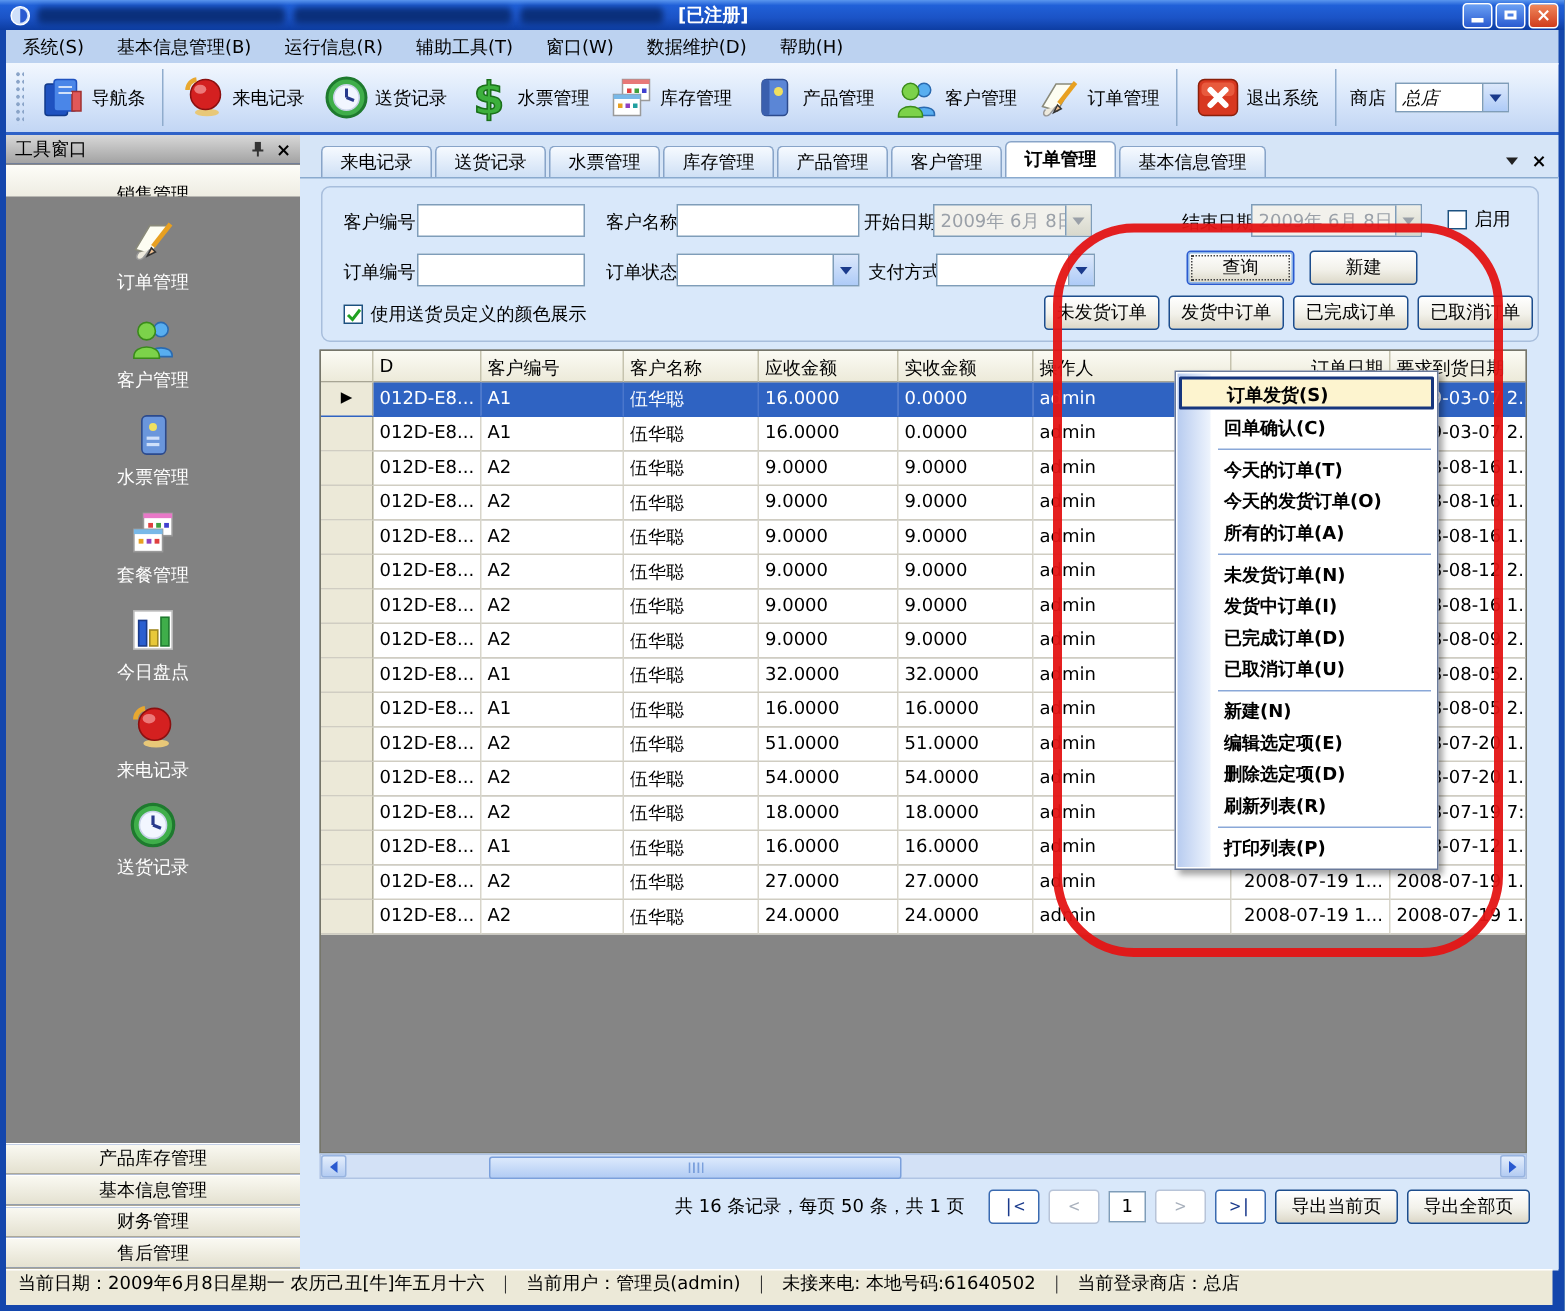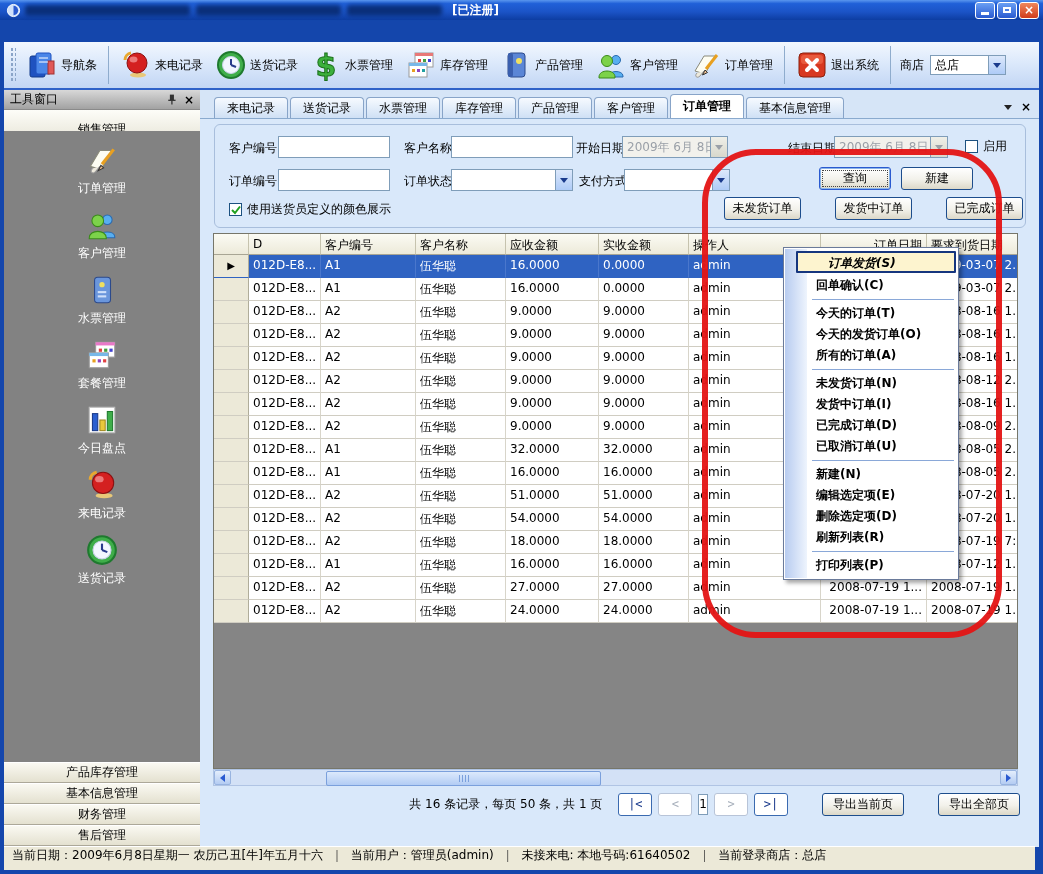--- a/index.html
+++ b/index.html
@@ -71,21 +71,21 @@
   .tab.active{height:23px;line-height:23px;background:#fff;font-weight:bold;}
   .tab-ctrl{top:100px;width:16px;height:14px;display:flex;align-items:center;justify-content:center;cursor:pointer;}
   .page{left:200px;top:118px;width:839px;height:728px;background:#d9e8fa;border-top:1px solid #8aaace;}
 
   
   .filterbox{left:214px;top:124px;width:812px;height:104px;border:1px solid #a8bedc;border-radius:6px;box-sizing:border-box;}
   .flabel{position:absolute;white-space:nowrap;}
   .finput{position:absolute;height:22px;background:#fff;border:1px solid #7f9db9;box-sizing:border-box;}
   .fcombo{position:absolute;height:22px;}
   .xpbtn{background:linear-gradient(180deg,#ffffff,#f2f1ea 55%,#dcd8c8);border:1px solid #1d4d8c;border-radius:3px;
-    display:flex;align-items:center;justify-content:center;box-sizing:border-box;cursor:pointer;white-space:nowrap;margin-left:28px;}
+    display:flex;align-items:center;justify-content:center;box-sizing:border-box;cursor:pointer;white-space:nowrap;}
   .xpbtn.focus{border-color:#2a5ad0;box-shadow:0 0 0 1px #8ab4e8 inset;outline:1px dotted #444;outline-offset:-4px;}
   .chk{display:flex;align-items:center;gap:5px;position:absolute;}
   .chkbox{width:13px;height:13px;background:#fff;border:1px solid #1c5180;box-sizing:border-box;
     display:flex;align-items:center;justify-content:center;}
   .statusbtns{position:absolute;display:flex;gap:6px;}
 
   
   .grid{left:213px;top:233px;width:805px;height:536px;background:#858585;border:1px solid #76766a;box-sizing:border-box;overflow:hidden;}
   .grid-head{display:flex;height:21px;background:linear-gradient(180deg,#fbfbf4,#ece9d8);}
   .grid-head .cell{border-right:1px solid #c6c3ae;border-bottom:1px solid #a8a594;}
@@ -123,22 +123,22 @@
   .statusbar{left:4px;top:846px;width:1031px;height:24px;background:#ece9d8;border-top:1px solid #fff;
     display:flex;align-items:flex-start;gap:8px;padding:0 8px;box-sizing:border-box;white-space:nowrap;}
   .sb-div{color:#333;}
 
   
   .ctxmenu{left:783px;top:247px;width:176px;background:#fff;border:1px solid #6a7a9a;
     box-shadow:3px 3px 4px rgba(0,0,0,.35);z-index:40;padding:2px 0 3px 0;box-sizing:border-box;}
   .ctxmenu .strip{position:absolute;left:1px;top:1px;bottom:1px;width:22px;
     background:linear-gradient(90deg,#b8ccf0,#eef4fd);}
   .mi{position:relative;height:21px;line-height:21px;padding-left:32px;font-weight:bold;white-space:nowrap;cursor:pointer;}
-  .mi.highlighted{height:22px;line-height:20px;margin:1px 2px 2px 12px;padding-left:30px;background:#fdf4cf;
-    border:2px solid #16367e;box-sizing:border-box;border-radius:1px;font-style:italic;}
+  .mi.highlighted{height:22px;line-height:20px;margin:1px 2px 2px 2px;padding-left:30px;background:#fdf4cf;
+    border:2px solid #16367e;box-sizing:border-box;border-radius:1px;}
   .msep{position:relative;height:7px;}
   .msep i{position:absolute;left:28px;right:4px;top:3px;height:1px;background:#8aa8d8;display:block;}
 
   
   .red-circle{left:702px;top:149px;width:288px;height:477px;border:6px solid #e41414;border-radius:54px;
     z-index:60;pointer-events:none;opacity:.95;}
 </style>
 </head>
 <body>
 
@@ -159,20 +159,30 @@
       <span class="wbtn">
           <i class="glyph-min"></i>
         </span>
       <span class="wbtn">
           <i class="glyph-restore"></i>
         </span>
       <span class="wbtn close">×</span>
     </span>
   </div>
 
+  <div class="abs menubar">
+
+  <span class="menu-item">系统(S)</span>
+      <span class="menu-item">基本信息管理(B)</span>
+      <span class="menu-item">运行信息(R)</span>
+      <span class="menu-item">辅助工具(T)</span>
+      <span class="menu-item">窗口(W)</span>
+      <span class="menu-item">数据维护(D)</span>
+      <span class="menu-item">帮助(H)</span>
+    </div>
 
   <div class="abs toolbar">
     <span class="tb-grip"></span>
     <span style="display:flex;align-items:center;">
 
     <span class="tb-item">
           <span class="tb-icon">
             <svg viewBox="0 0 32 32">
               <rect x="4" y="7" width="15" height="21" rx="2" fill="#1f52c0" stroke="#123a8a"></rect>
               <rect x="10" y="4" width="15" height="21" rx="2" fill="#4a86e8" stroke="#1f52c0"></rect>
@@ -272,21 +282,21 @@
               <rect x="5" y="6" width="22" height="9" rx="3" fill="#f06a4a" opacity=".7"></rect>
               <path d="M11 11 L21 21 M21 11 L11 21" stroke="#fff" stroke-width="4" stroke-linecap="round"></path>
             </svg>
           </span>
           <span>退出系统</span>
         </span>
         <span class="tb-sep"></span>
       </span>
     <span class="tb-shop">
       <span>商店</span>
-      <span class="combo" style="width:76px;">
+      <span class="combo" style="width:76px;font-style:italic;">
         <span class="txt">总店</span>
         <span class="dbtn">
             <i class="arr-down"></i>
           </span>
       </span>
     </span>
   </div>
 
   <div class="abs toolwin-head">
     <span>工具窗口</span>

